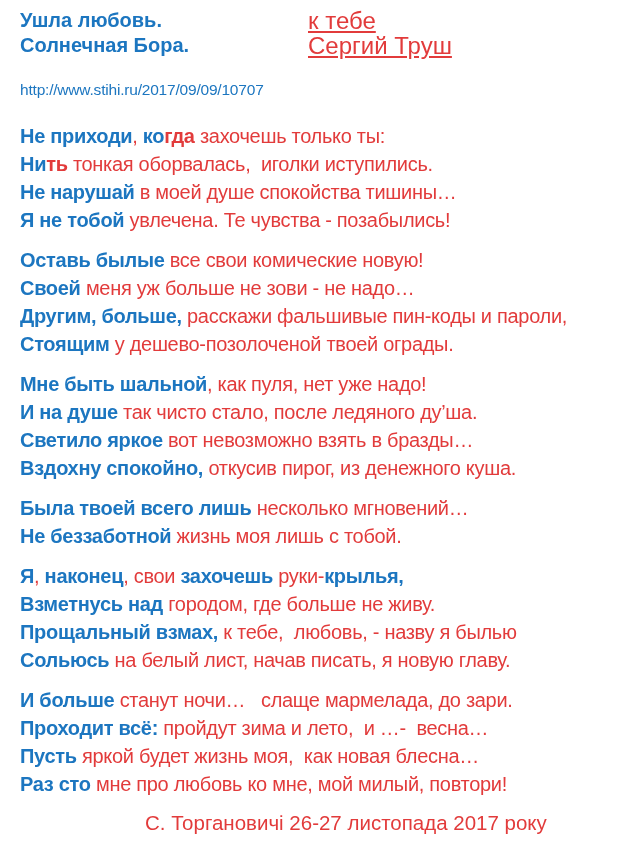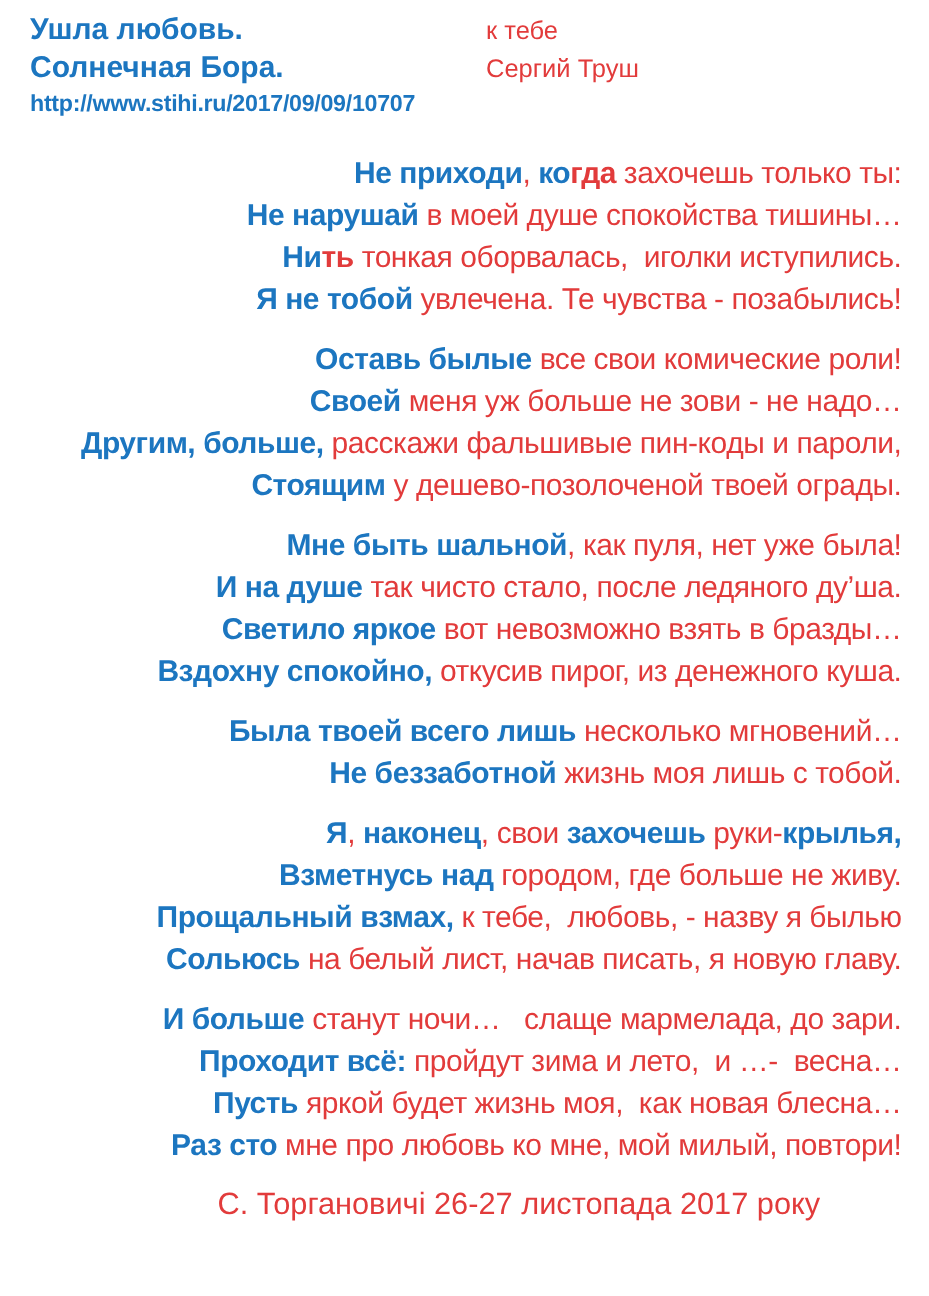--- a/index.html
+++ b/index.html
@@ -3,27 +3,27 @@
 <meta charset="utf-8">
 <style>
   html,body{margin:0;padding:0;}
   body{
     width:619px;height:864px;background:#ffffff;
     font-family:"Liberation Sans","DejaVu Sans",sans-serif;
     overflow:hidden;
   }
   .page{padding:8px 18px 0 20px;box-sizing:border-box;width:619px;}
   
-  .header{display:grid;grid-template-columns:288px 1fr;column-gap:16px;}
+  .header{display:grid;grid-template-columns:288px 1fr;column-gap:0;}
   .h-left{color:var(--blue);font-weight:bold;font-size:20px;line-height:25px;}
-  .h-right{color:var(--red);font-size:17px;line-height:25px;}
-  .h-url{color:var(--blue);font-weight:bold;font-size:15.5px;line-height:24px;letter-spacing:-0.2px;}
+  .h-right{color:var(--red);font-size:24px;line-height:25px;text-decoration:underline;}
+  .h-url{color:var(--blue);font-weight:normal;font-size:15.5px;line-height:24px;letter-spacing:-0.2px;margin-top:20px;}
   .h-tag{color:var(--red);font-size:15.5px;line-height:24px;}
   
-  .poem{margin-top:20px;font-size:20px;letter-spacing:-0.3px;text-align:right;}
+  .poem{margin-top:20px;font-size:20px;letter-spacing:-0.3px;}
   .stanza{margin-bottom:12px;}
   .line{line-height:28px;white-space:pre-wrap;}
   .seg-b{color:var(--blue);font-weight:bold;}
   .seg-r{color:var(--red);}
   .seg-rb{color:var(--red);font-weight:bold;}
   
   .footer{color:var(--red);font-size:20.5px;line-height:26px;margin-left:125px;margin-top:0px;}
 </style>
 </head>
 <body style="--blue: #1C76C0; --red: #E23B3B;">
@@ -34,32 +34,32 @@
     <div class="h-left">Ушла любовь.</div>
     <div class="h-right">к тебе</div>
     <div class="h-left">Солнечная Бора.</div>
     <div class="h-right">Сергий Труш</div>
     <div class="h-url">http://www.stihi.ru/2017/09/09/10707</div>
   </div>
 
   <div class="poem">
       <div class="stanza">
         <div class="line"><span class="seg-b">Не приходи</span><span class="seg-r">,</span><span class="seg-b"> ко</span><span class="seg-rb">гда</span><span class="seg-r"> захочешь только ты:</span></div>
+        <div class="line"><span class="seg-b">Ни</span><span class="seg-rb">ть</span><span class="seg-r"> тонкая оборвалась,  иголки иступились.</span></div>
         <div class="line"><span class="seg-b">Не нарушай</span><span class="seg-r"> в моей душе спокойства тишины…</span></div>
-        <div class="line"><span class="seg-b">Ни</span><span class="seg-rb">ть</span><span class="seg-r"> тонкая оборвалась,  иголки иступились.</span></div>
         <div class="line"><span class="seg-b">Я не тобой</span><span class="seg-r"> увлечена. Те чувства - позабылись!</span></div>
       </div>
       <div class="stanza">
-        <div class="line"><span class="seg-b">Оставь былые</span><span class="seg-r"> все свои комические роли!</span></div>
+        <div class="line"><span class="seg-b">Оставь былые</span><span class="seg-r"> все свои комические новую!</span></div>
         <div class="line"><span class="seg-b">Своей</span><span class="seg-r"> меня уж больше не зови - не надо…</span></div>
         <div class="line"><span class="seg-b">Другим, больше,</span><span class="seg-r"> расскажи фальшивые пин-коды и пароли,</span></div>
         <div class="line"><span class="seg-b">Стоящим</span><span class="seg-r"> у дешево-позолоченой твоей ограды.</span></div>
       </div>
       <div class="stanza">
-        <div class="line"><span class="seg-b">Мне быть шальной</span><span class="seg-r">, как пуля, нет уже была!</span></div>
+        <div class="line"><span class="seg-b">Мне быть шальной</span><span class="seg-r">, как пуля, нет уже надо!</span></div>
         <div class="line"><span class="seg-b">И на душе</span><span class="seg-r"> так чисто стало, после ледяного ду’ша.</span></div>
         <div class="line"><span class="seg-b">Светило яркое</span><span class="seg-r"> вот невозможно взять в бразды…</span></div>
         <div class="line"><span class="seg-b">Вздохну спокойно,</span><span class="seg-r"> откусив пирог, из денежного куша.</span></div>
       </div>
       <div class="stanza">
         <div class="line"><span class="seg-b">Была твоей всего лишь</span><span class="seg-r"> несколько мгновений…</span></div>
         <div class="line"><span class="seg-b">Не беззаботной</span><span class="seg-r"> жизнь моя лишь с тобой.</span></div>
       </div>
       <div class="stanza">
         <div class="line"><span class="seg-b">Я</span><span class="seg-r">,</span><span class="seg-b"> наконец</span><span class="seg-r">,</span><span class="seg-r"> свои </span><span class="seg-b">захочешь</span><span class="seg-r"> руки-</span><span class="seg-b">крылья,</span></div>

